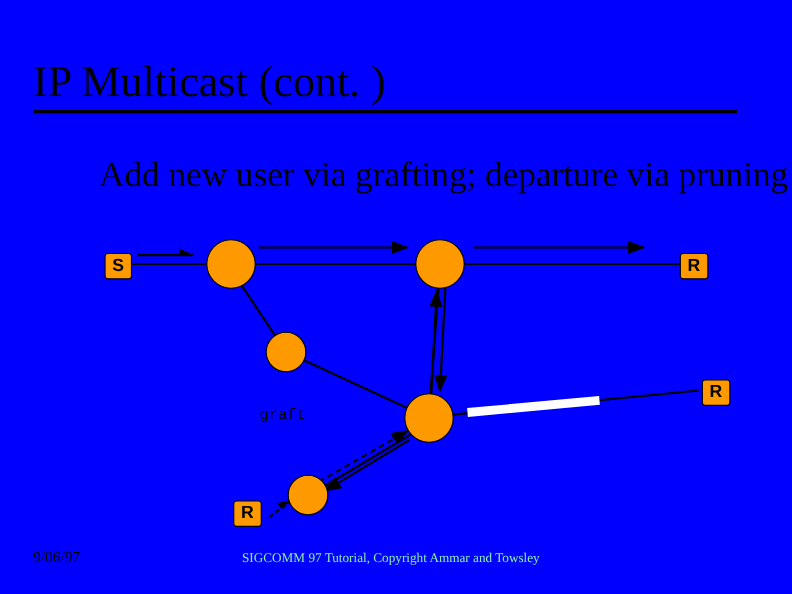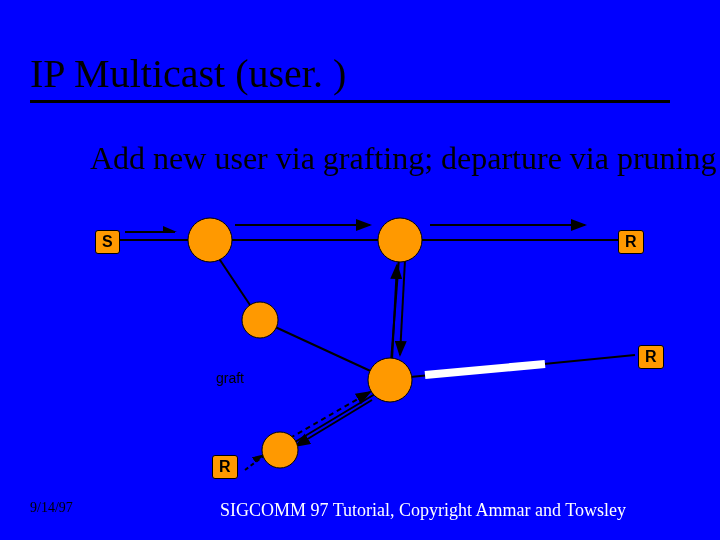--- a/index.html
+++ b/index.html
@@ -38,30 +38,30 @@
     position: absolute;
     top: 500px;
     left: 30px;
     color: #000;
     font-size: 14px;
   }
   .footer-credit {
     position: absolute;
     top: 500px;
     left: 220px;
-    color: #ffffff;
-    font-size: 18px;
+    color: #86efac;
+    font-size: 12px;
   }
   .graft-label {
     position: absolute;
     top: 370px;
-    left: 216px;
+    left: 236px;
     color: #000;
     font-size: 14px;
-    font-family: Liberation Sans, sans-serif;
+    font-family: Liberation Mono, monospace;
   }
   .node-label {
     position: absolute;
     color: #000;
     font-size: 16px;
     font-family: Arial, sans-serif;
     font-weight: bold;
     background: #ff9900;
     border: 1px solid #000;
     padding: 2px 6px;
@@ -69,21 +69,21 @@
   }
   svg {
     position: absolute;
     top: 0;
     left: 0;
   }
 </style>
 </head>
 <body>
 
-<div class="title">IP Multicast (user. )</div>
+<div class="title">IP Multicast (cont. )</div>
 <div class="title-line"></div>
 <div class="subtitle">Add new user via grafting; departure via pruning</div>
 
 <svg width="720" height="540">
   <defs>
     <marker id="arrow" markerWidth="8" markerHeight="8" refX="7" refY="3" orient="auto">
       <path d="M0,0 L8,3 L0,6 Z" fill="#000"></path>
     </marker>
     <marker id="arrow-half" markerWidth="7" markerHeight="7" refX="6" refY="3" orient="auto">
       <path d="M0,0 L7,3 L0,3 Z" fill="#000"></path>
@@ -124,14 +124,14 @@
   <circle cx="280" cy="450" r="18" fill="#ff9900" stroke="#000" stroke-width="1"></circle>
 </svg>
 
 <div class="node-label" style="top:230px; left:95px;">S</div>
 <div class="node-label" style="top:230px; left:618px;">R</div>
 <div class="node-label" style="top:345px; left:638px;">R</div>
 <div class="node-label" style="top:455px; left:212px;">R</div>
 
 <div class="graft-label">graft</div>
 
-<div class="footer-date">9/14/97</div>
+<div class="footer-date">9/06/97</div>
 <div class="footer-credit">SIGCOMM 97 Tutorial, Copyright Ammar and Towsley</div>
 
 </body></html>

